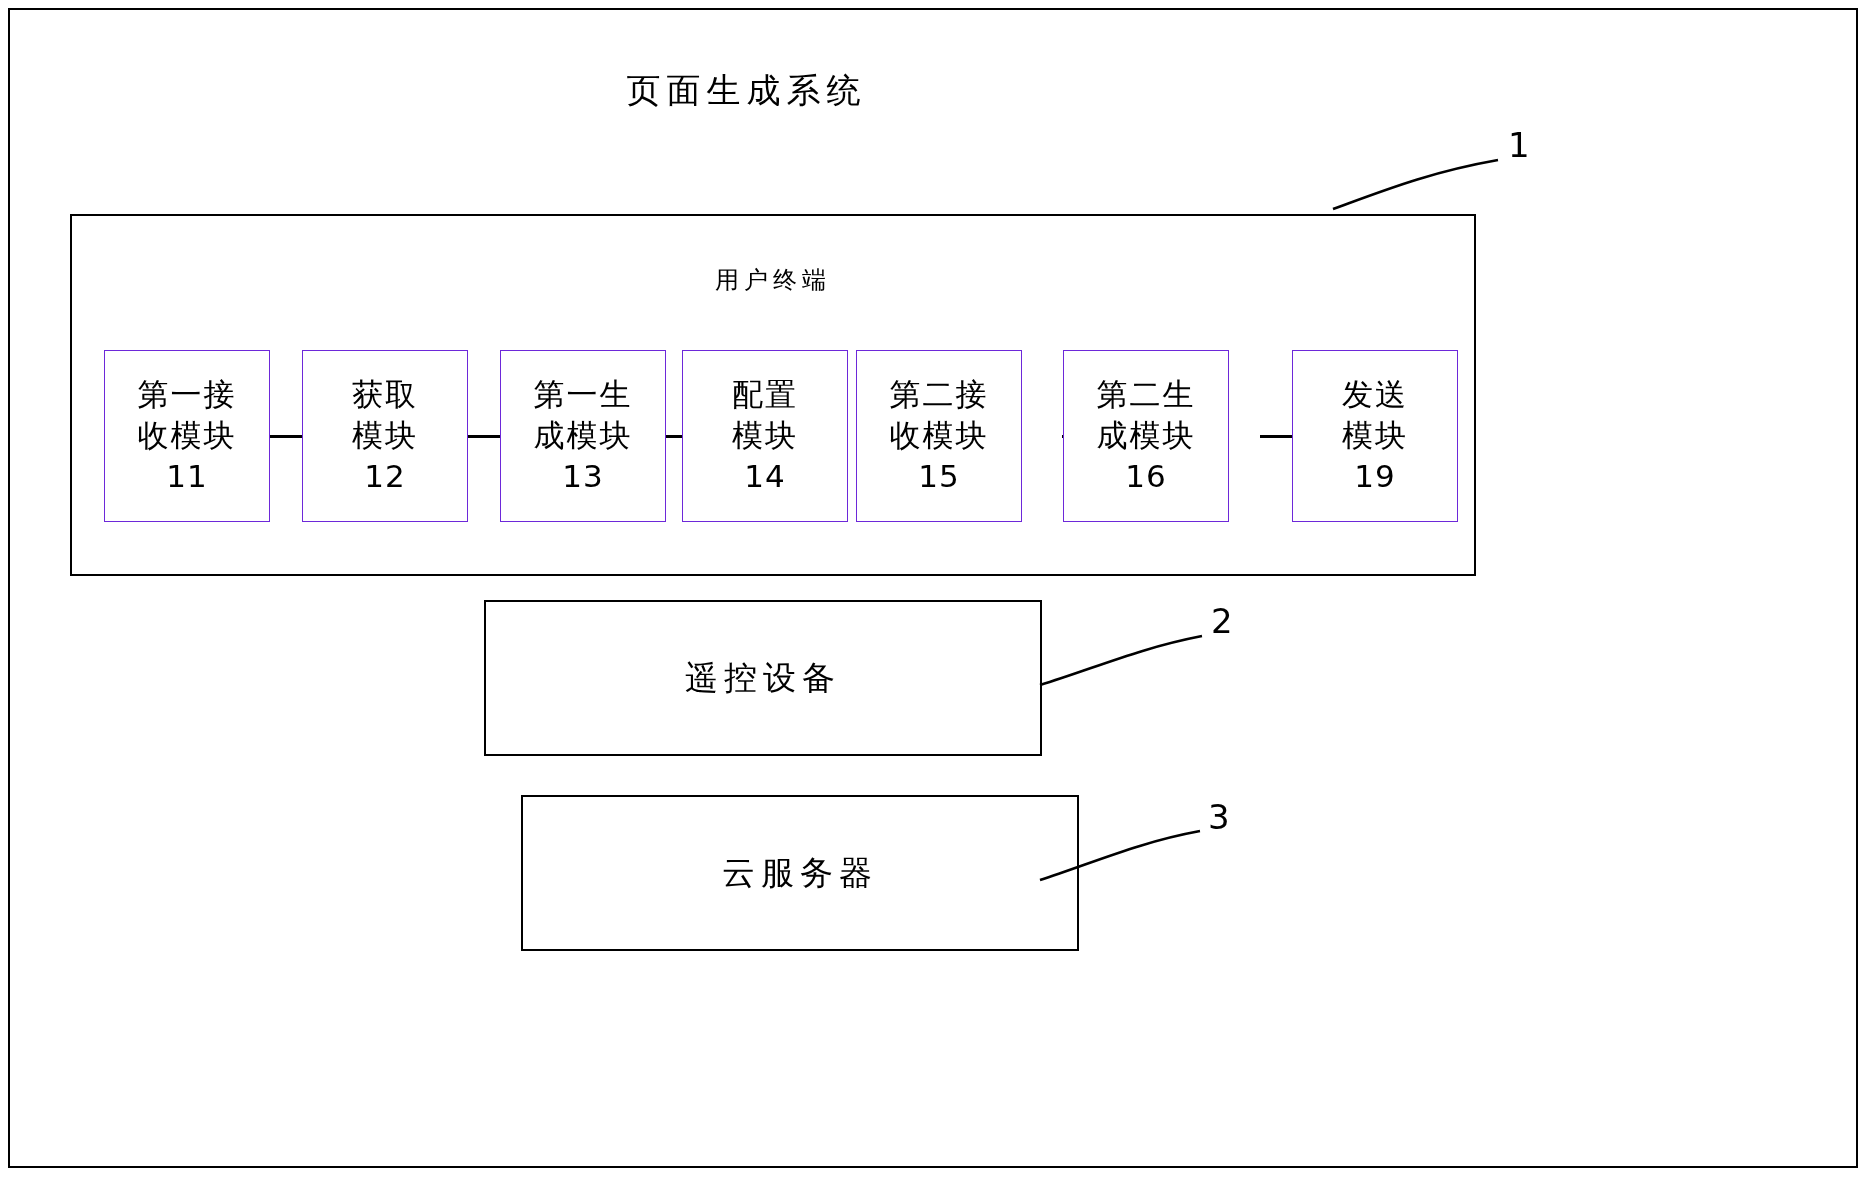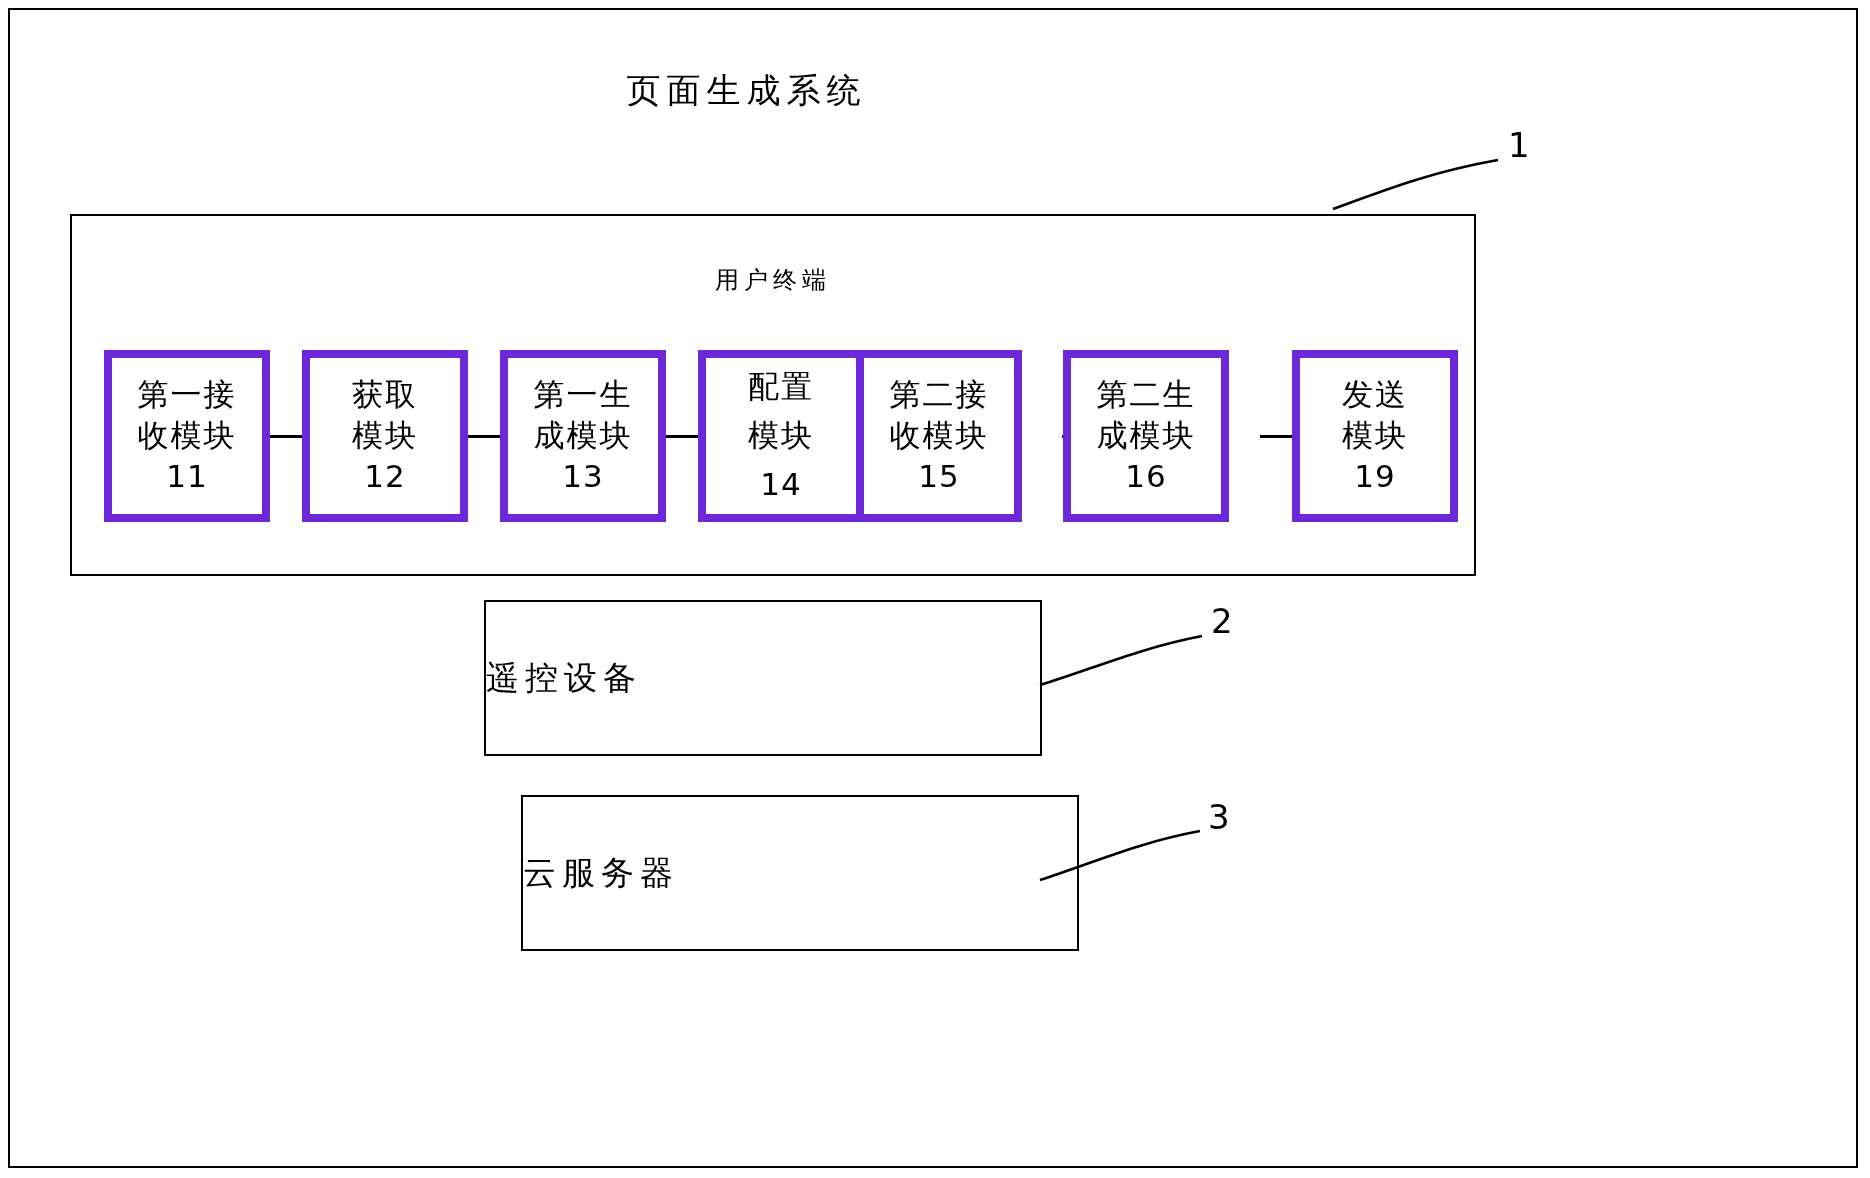--- a/index.html
+++ b/index.html
@@ -71,21 +71,21 @@
     left: 104px;
     top: 350px;
     width: 1350px;
     height: 172px;
   }
   .module-box {
     position: absolute;
     top: 0;
     width: 166px;
     height: 172px;
-    border: 8px solid #6d28d9;
+    border: 1px solid #6d28d9;
     box-sizing: border-box;
     display: flex;
     flex-direction: column;
     align-items: center;
     justify-content: center;
     background: #fff;
   }
   .module-line {
     font-size: 31px;
     line-height: 1.32;
@@ -107,20 +107,21 @@
     background: #000;
   }
 
   
   .plain-box {
     position: absolute;
     border: 2px solid #000;
     box-sizing: border-box;
     display: flex;
     align-items: center;
+    justify-content: center;
     background: #fff;
   }
   .plain-box .plain-label {
     font-size: 33px;
     letter-spacing: 6px;
     white-space: nowrap;
   }
   #remote-device-box {
     left: 484px;
     top: 600px;
@@ -184,21 +185,21 @@
     </div>
     <div class="connector" style="left:364px; width:32px;"></div>
 
     <div class="module-box" style="left:396px;">
       <div class="module-line">第一生</div>
       <div class="module-line">成模块</div>
       <div class="module-num">13</div>
     </div>
     <div class="connector" style="left:562px; width:32px;"></div>
 
-    <div class="module-box" style="left:594px;gap:8px;">
+    <div class="module-box" style="left:578px;">
       <div class="module-line">配置</div>
       <div class="module-line">模块</div>
       <div class="module-num">14</div>
     </div>
     <div class="connector" style="left:760px; width:32px;"></div>
 
     <div class="module-box" style="left:752px;">
       <div class="module-line">第二接</div>
       <div class="module-line">收模块</div>
       <div class="module-num">15</div>

